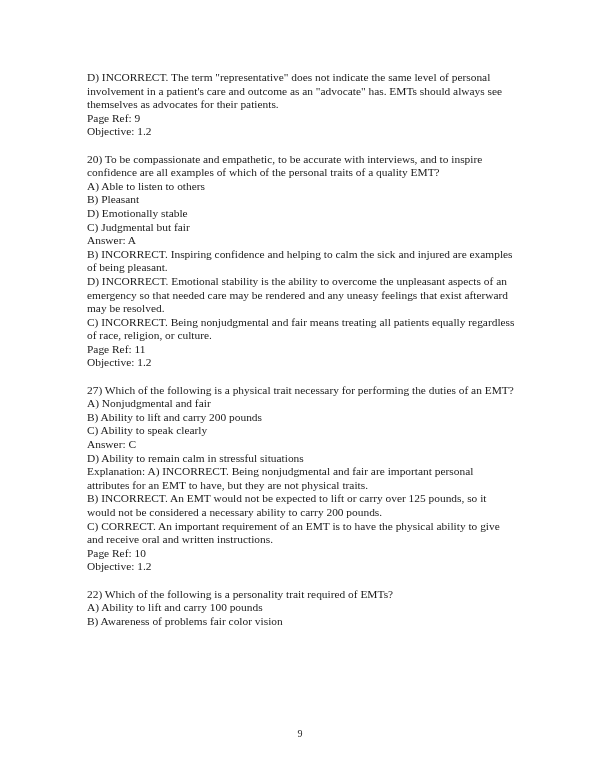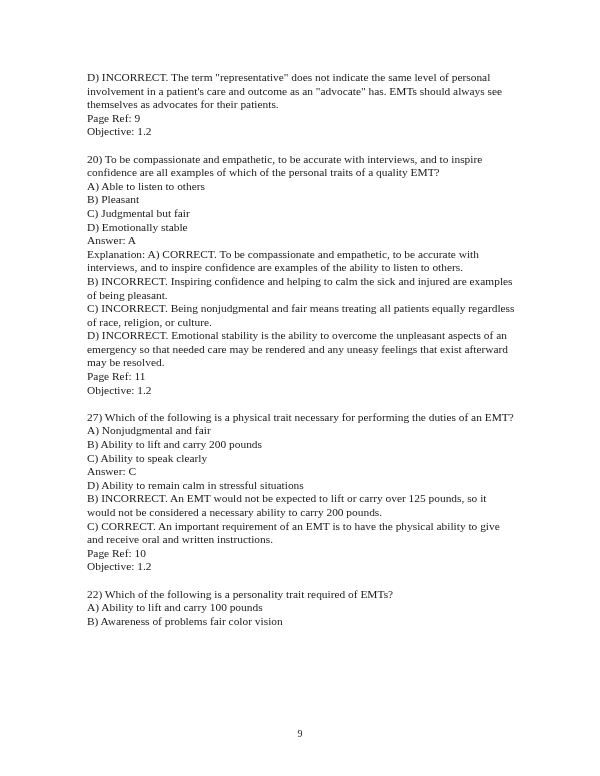--- a/index.html
+++ b/index.html
@@ -61,37 +61,37 @@
   <div id="content">
       <div class="block">
         <p class="para">D) INCORRECT. The term "representative" does not indicate the same level of personal involvement in a patient's care and outcome as an "advocate" has. EMTs should always see themselves as advocates for their patients.</p>
         <p class="para">Page Ref: 9</p>
         <p class="para">Objective:  1.2</p>
       </div>
       <div class="block">
         <p class="para">20) To be compassionate and empathetic, to be accurate with interviews, and to inspire confidence are all examples of which of the personal traits of a quality EMT?</p>
         <p class="para">A) Able to listen to others</p>
         <p class="para">B) Pleasant</p>
+        <p class="para">D) Emotionally stable</p>
         <p class="para">C) Judgmental but fair</p>
-        <p class="para">D) Emotionally stable</p>
         <p class="para">Answer:  A</p>
-        <p class="para">Explanation:  A) CORRECT. To be compassionate and empathetic, to be accurate with interviews, and to inspire confidence are examples of the ability to listen to others.</p>
         <p class="para">B) INCORRECT. Inspiring confidence and helping to calm the sick and injured are examples of being pleasant.</p>
+        <p class="para">D) INCORRECT. Emotional stability is the ability to overcome the unpleasant aspects of an emergency so that needed care may be rendered and any uneasy feelings that exist afterward may be resolved.</p>
         <p class="para">C) INCORRECT. Being nonjudgmental and fair means treating all patients equally regardless of race, religion, or culture.</p>
-        <p class="para">D) INCORRECT. Emotional stability is the ability to overcome the unpleasant aspects of an emergency so that needed care may be rendered and any uneasy feelings that exist afterward may be resolved.</p>
         <p class="para">Page Ref: 11</p>
         <p class="para">Objective:  1.2</p>
       </div>
       <div class="block">
         <p class="para">27) Which of the following is a physical trait necessary for performing the duties of an EMT?</p>
         <p class="para">A) Nonjudgmental and fair</p>
         <p class="para">B) Ability to lift and carry 200 pounds</p>
         <p class="para">C) Ability to speak clearly</p>
         <p class="para">Answer:  C</p>
         <p class="para">D) Ability to remain calm in stressful situations</p>
+        <p class="para">Explanation:  A) INCORRECT. Being nonjudgmental and fair are important personal attributes for an EMT to have, but they are not physical traits.</p>
         <p class="para">B) INCORRECT. An EMT would not be expected to lift or carry over 125 pounds, so it would not be considered a necessary ability to carry 200 pounds.</p>
         <p class="para">C) CORRECT. An important requirement of an EMT is to have the physical ability to give and receive oral and written instructions.</p>
         <p class="para">Page Ref: 10</p>
         <p class="para">Objective:  1.2</p>
       </div>
       <div class="block">
         <p class="para">22) Which of the following is a personality trait required of EMTs?</p>
         <p class="para">A) Ability to lift and carry 100 pounds</p>
         <p class="para">B) Awareness of problems fair color vision</p>
       </div>

